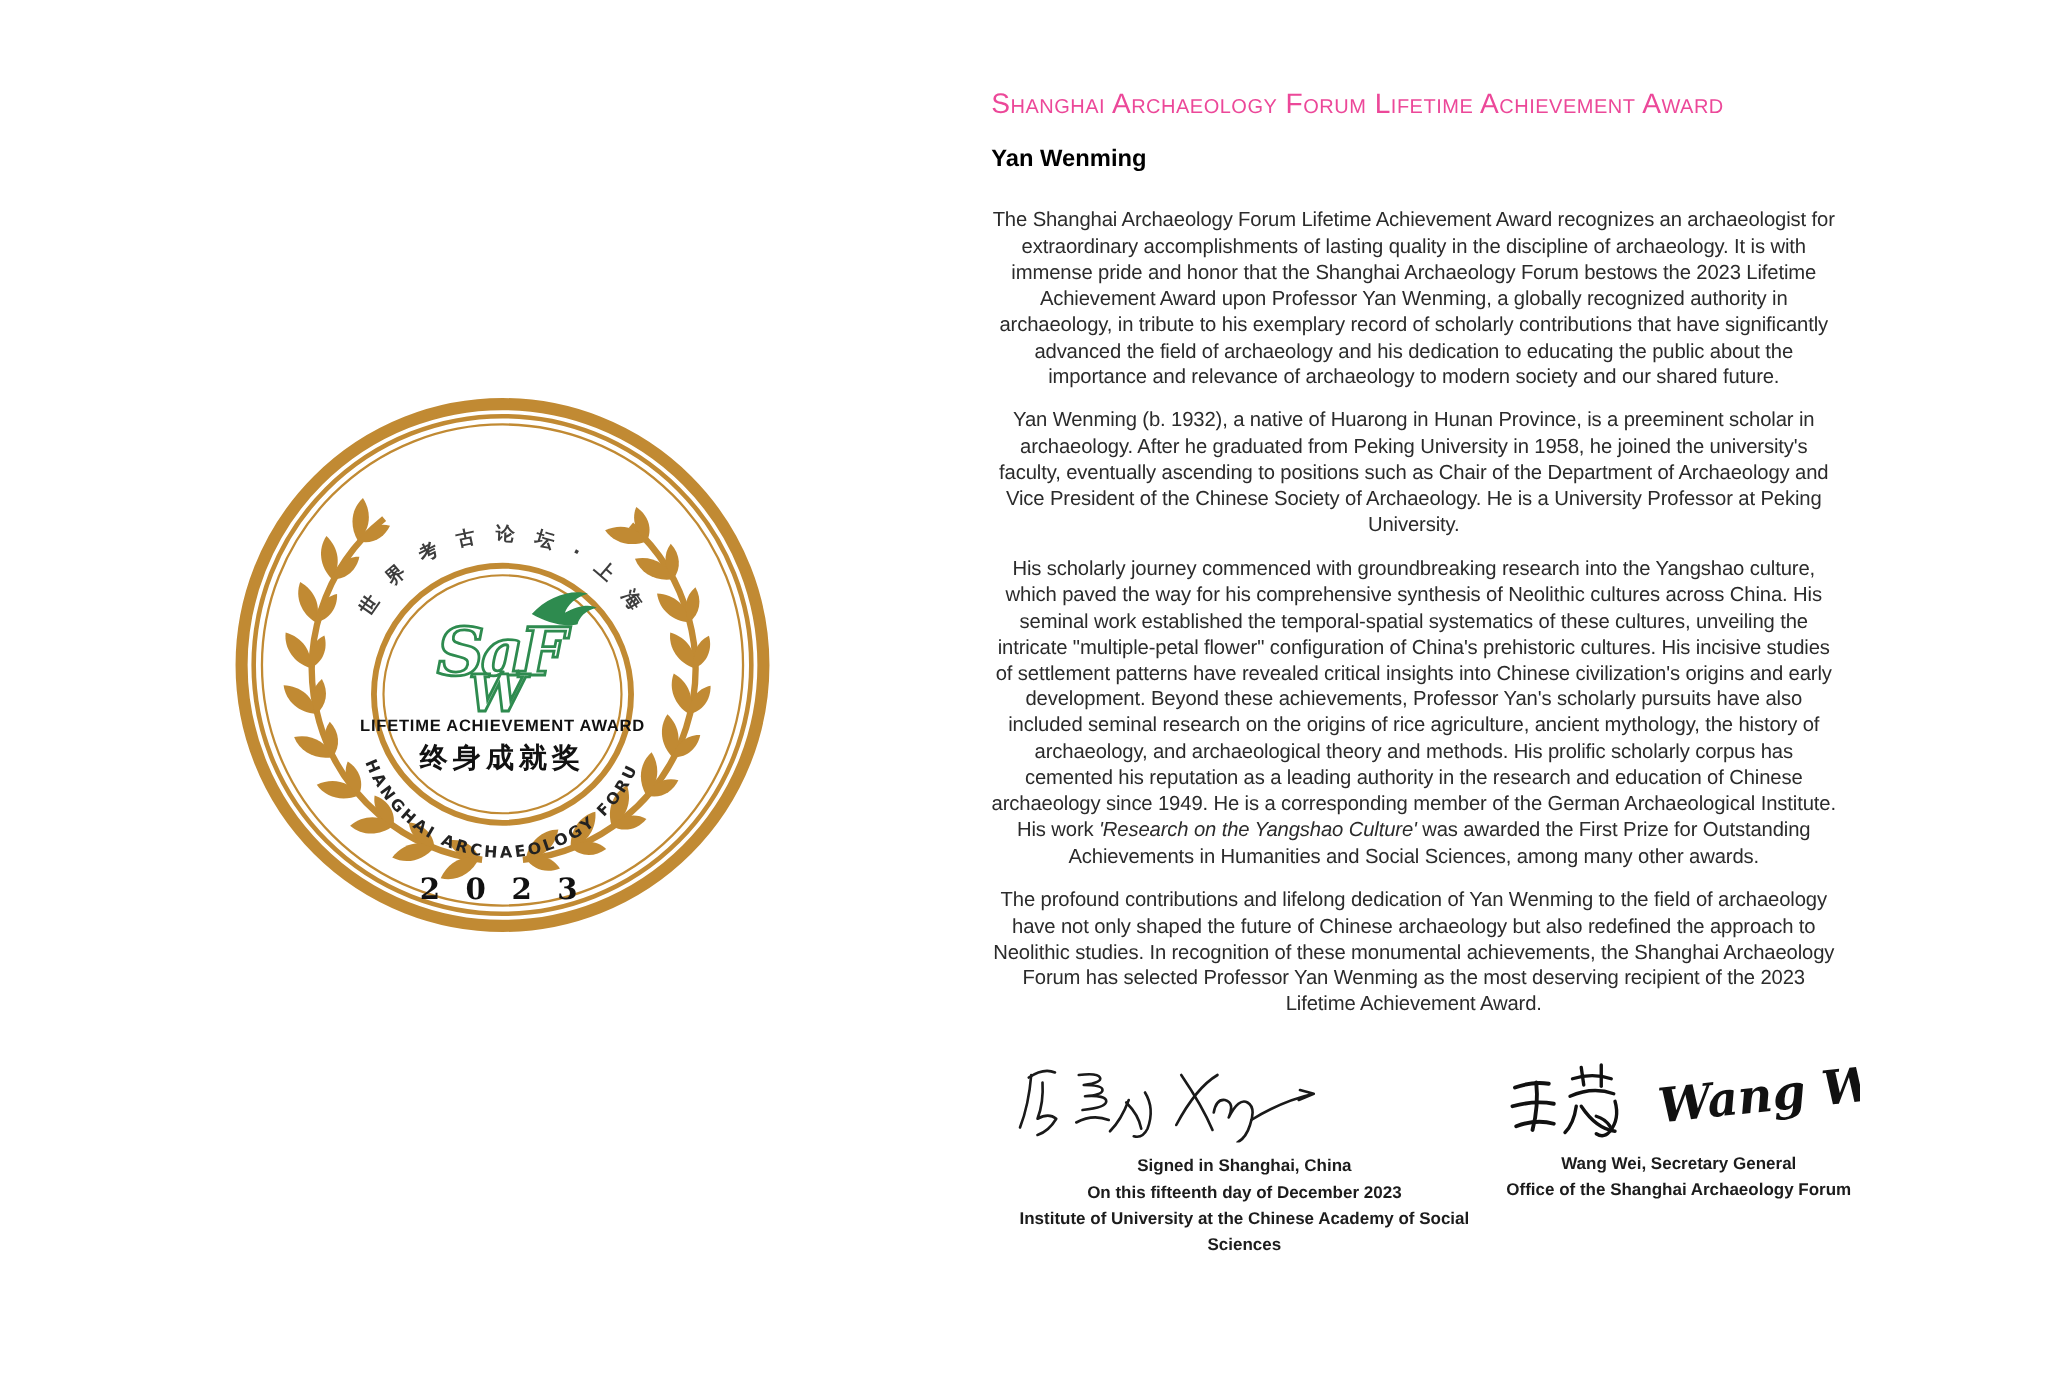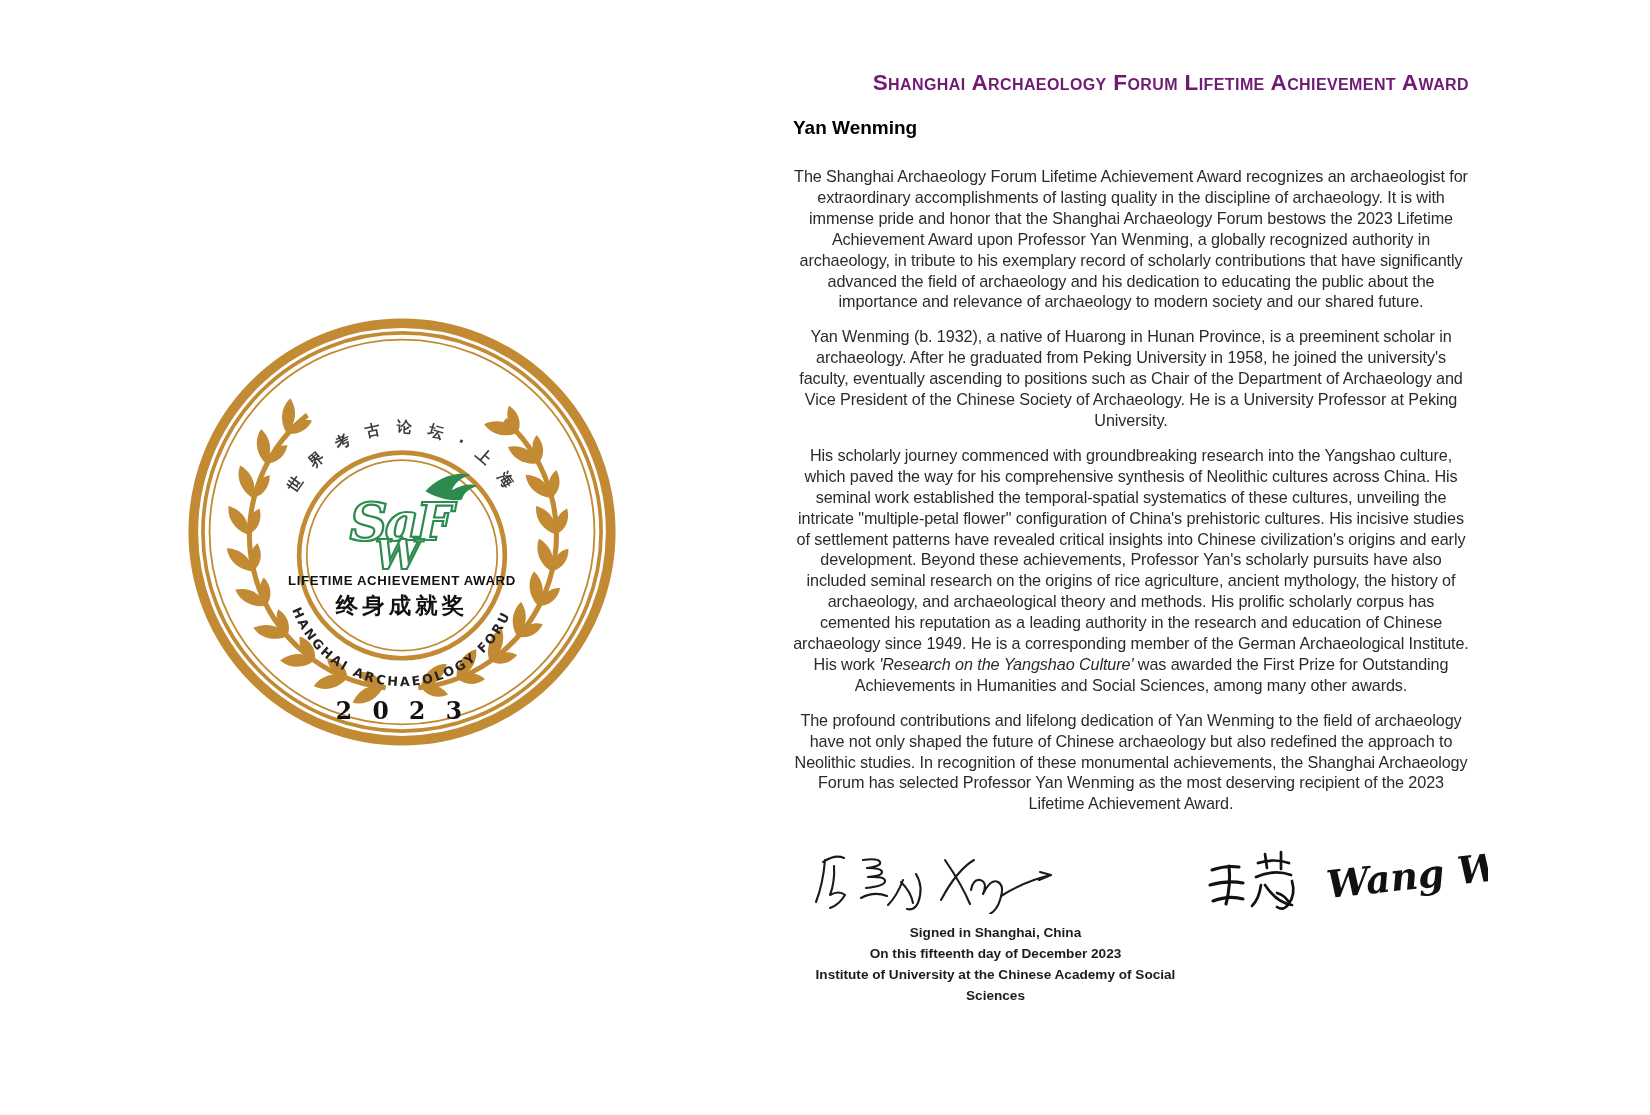--- a/index.html
+++ b/index.html
@@ -8,21 +8,21 @@
     font-family:"Liberation Sans", sans-serif;color:#2b2b2b;
   }
   .page{position:absolute;inset:0;}
 
   
   .medal{position:absolute;left:178px;top:308px;width:448px;height:448px;}
 
   
   .content{position:absolute;left:793px;top:70px;width:676px;}
   .cert-title{
-    margin:0 0 21px 0;text-align:right;font-size:22.5px;font-weight:700;color:#701a75;
+    margin:0 0 21px 0;text-align:left;font-size:22.5px;font-weight:400;color:#ec4899;
     font-variant:small-caps;letter-spacing:0.4px;
   }
   .cert-recipient{margin:0 0 27px 0;text-align:left;font-size:19px;font-weight:800;color:#000;}
   .cert-body p{
     margin:0 0 14px 0;font-size:16.2px;line-height:20.9px;letter-spacing:-0.1px;color:#2b2b2b;
     text-align:center;
   }
   .cert-body p:last-child{margin-bottom:0;}
   .italic{font-style:italic;}
 
@@ -178,17 +178,21 @@
           <path d="M60,27 q16,-5 31,0" stroke-width="2.7"></path>
           <path d="M67,18 l2,14" stroke-width="2.7"></path>
           <path d="M83,16 l0,17 " stroke-width="2.7"></path>
           <path d="M58,41 q18,-8 35,-2" stroke-width="2.7"></path>
           <path d="M63,49 q-2,14 -9,21" stroke-width="2.7"></path>
           <path d="M67,49 q12,18 27,20" stroke-width="2.7"></path>
           <path d="M94,45 q4,14 -4,24 q-5,6 -11,2" stroke-width="2.7"></path>
           <path d="M79,57 q7,2 11,8" stroke-width="2.7"></path>
           <text x="130" y="62" transform="rotate(-6 130 62)" font-family="DejaVu Serif, serif" font-style="italic" font-weight="bold" font-size="38" fill="#111" stroke="none">Wang Wei</text>
         </svg>
+        <div class="sig-lines">
+          <div class="sig-line">Wang Wei, Secretary General</div>
+          <div class="sig-line">Office of the Shanghai Archaeology Forum</div>
+        </div>
       </div>
 
     </div>
   </div>
 </div>
 
 </body></html>

